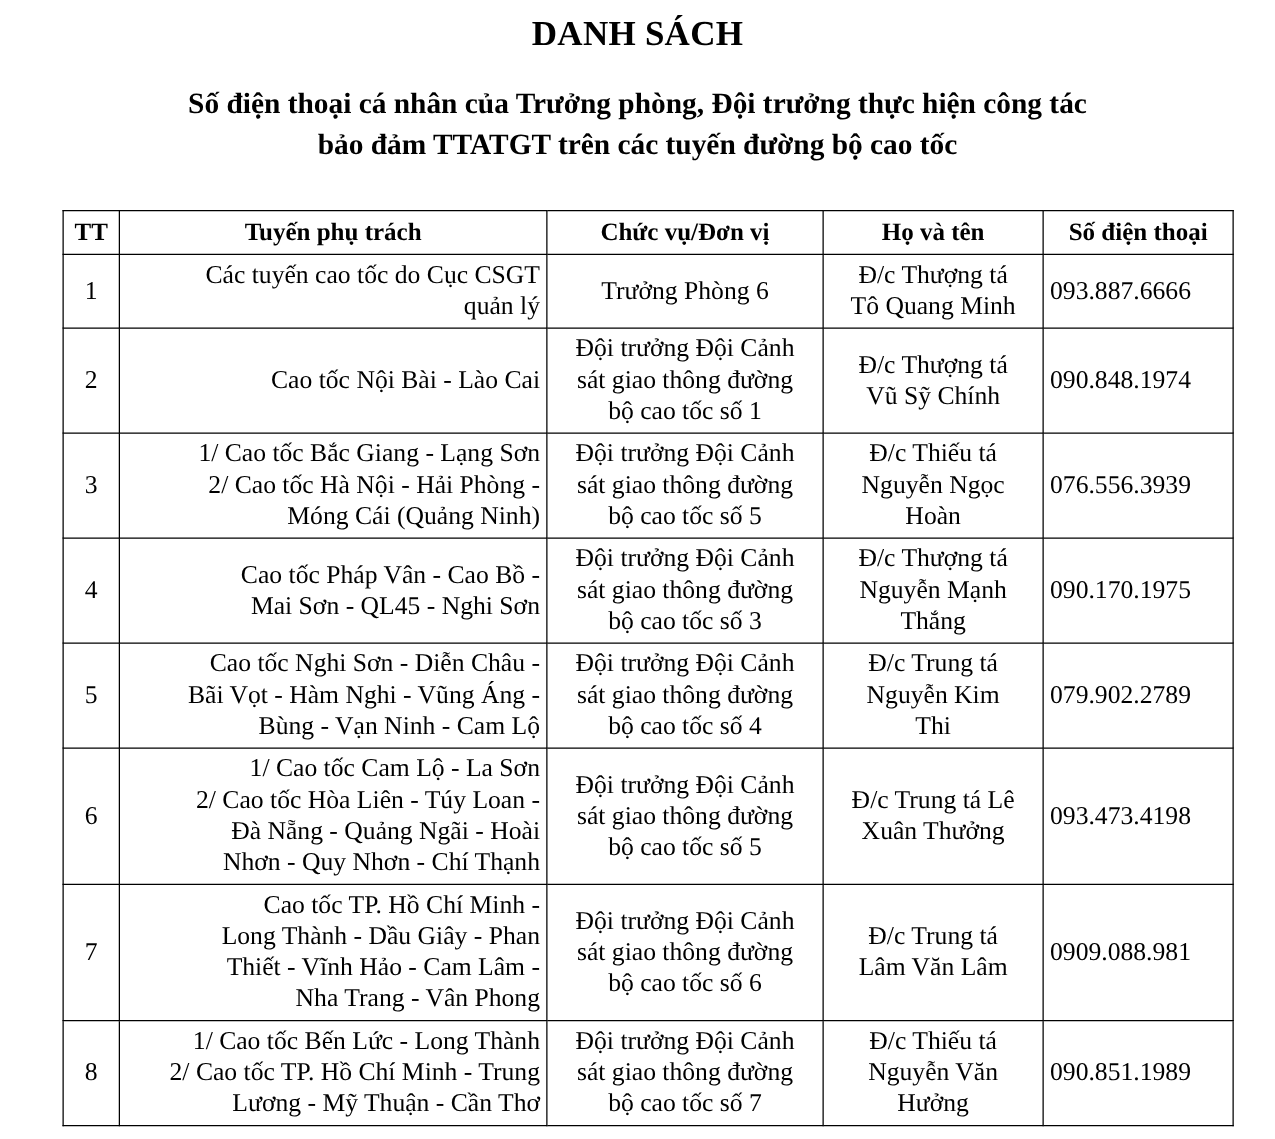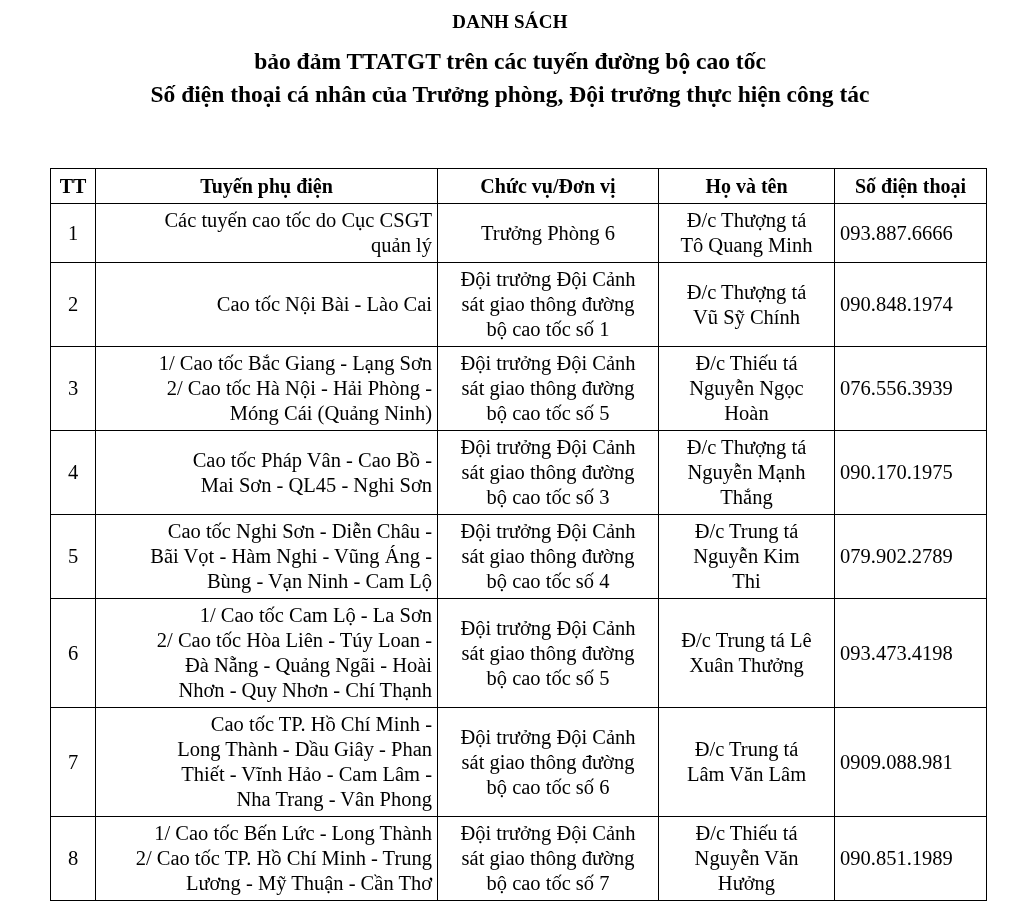--- a/index.html
+++ b/index.html
@@ -22,24 +22,24 @@
     box-sizing: border-box;
   }
 
   
   .heading {
     padding-top: 10px;
     text-align: center;
   }
   .heading-main {
     font-weight: bold;
-    font-size: 19px;
+    font-size: 28px;
     letter-spacing: 0.2px;
     line-height: 1.25;
-    margin-bottom: 11px;
+    margin-bottom: 22px;
   }
   .heading-sub {
     font-weight: bold;
     font-size: 23.5px;
     line-height: 1.42;
     width: 880px;
     margin: 0 auto;
   }
   .heading-sub .sub-line {
     display: block;
@@ -102,38 +102,38 @@
   .line { display: block; }
 </style>
 </head>
 <body>
 
 <div class="page">
 
   <div class="heading">
     <div class="heading-main">DANH SÁCH</div>
     <div class="heading-sub">
+      <span class="sub-line">Số điện thoại cá nhân của Trưởng phòng, Đội trưởng thực hiện công tác</span>
       <span class="sub-line">bảo đảm TTATGT trên các tuyến đường bộ cao tốc</span>
-      <span class="sub-line">Số điện thoại cá nhân của Trưởng phòng, Đội trưởng thực hiện công tác</span>
     </div>
   </div>
 
   <div class="table-wrap">
     <table class="list">
       <colgroup>
         <col class="c-tt">
           <col class="c-rt">
           <col class="c-pos">
           <col class="c-name">
           <col class="c-tel">
       </colgroup>
       <thead>
         <tr>
           <th>TT</th>
-          <th>Tuyến phụ điện</th>
+          <th>Tuyến phụ trách</th>
           <th>Chức vụ/Đơn vị</th>
           <th>Họ và tên</th>
           <th>Số điện thoại</th>
         </tr>
       </thead>
       <tbody id="table-body">
           <tr>
             <td class="cell-tt">1</td>
             <td class="cell-route">
               <span class="line">Các tuyến cao tốc do Cục CSGT</span>

